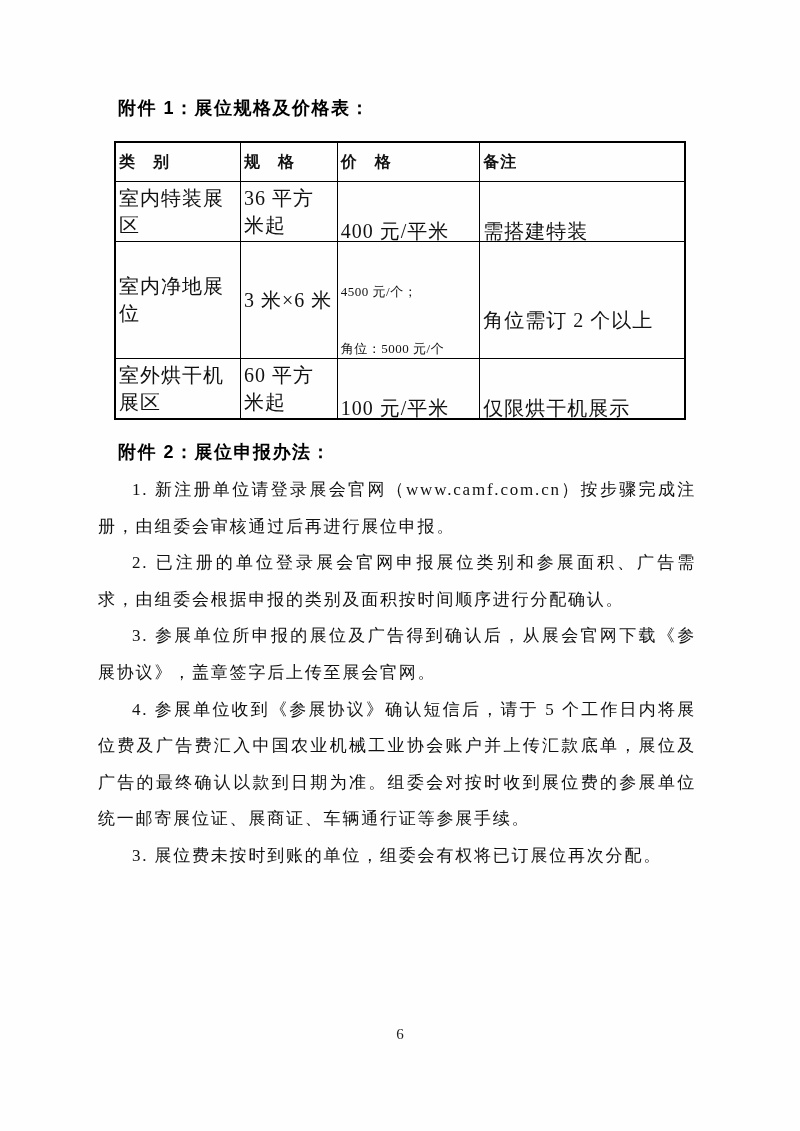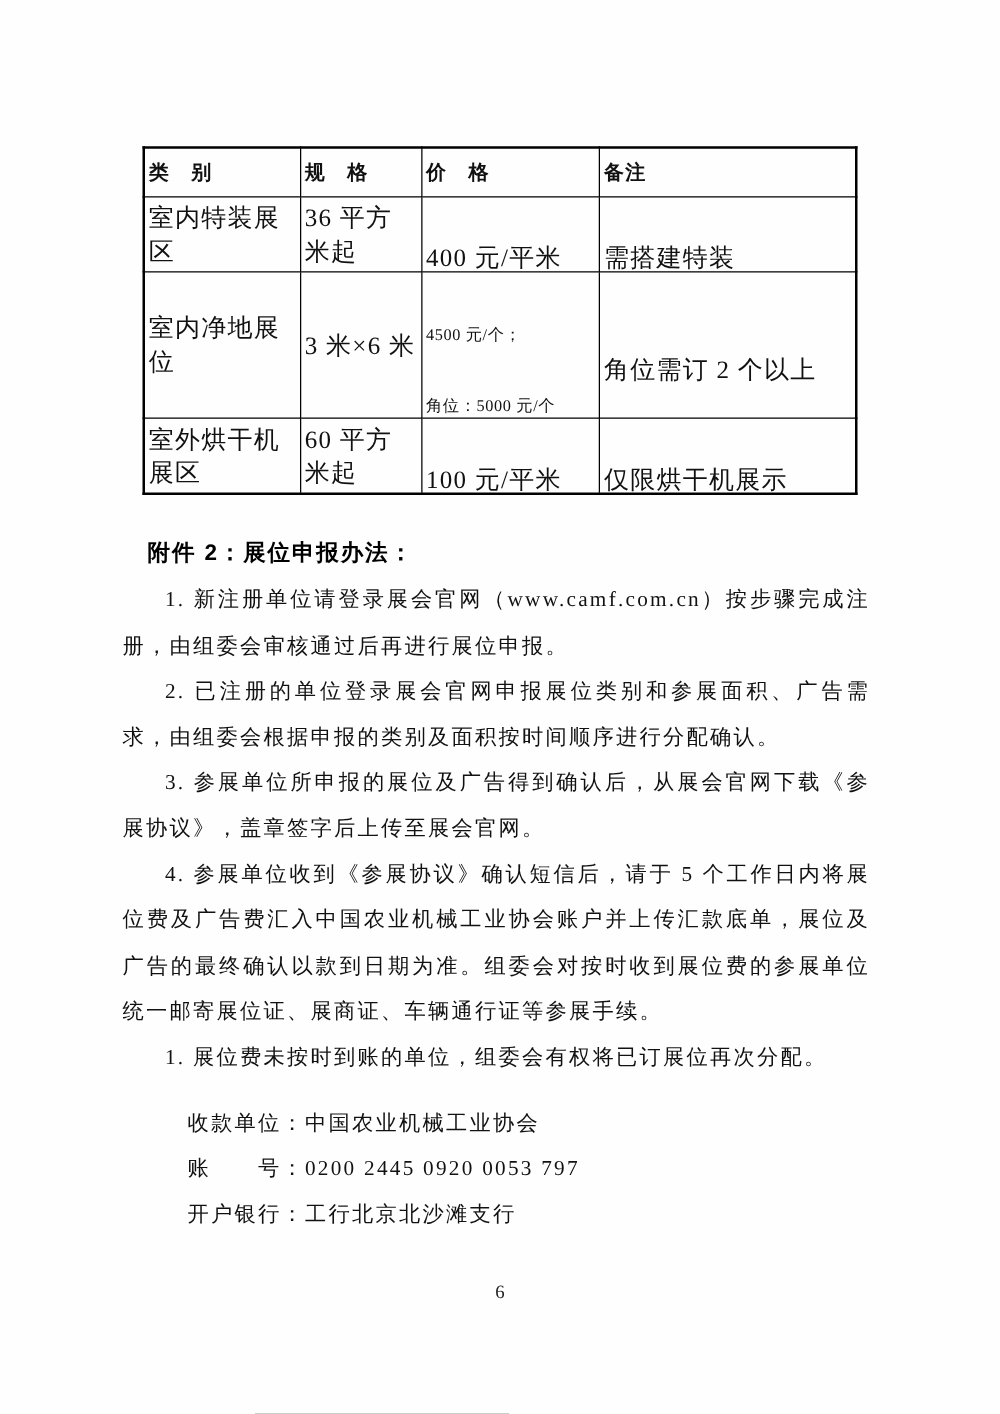--- a/index.html
+++ b/index.html
@@ -19,21 +19,21 @@
   }
   .heading{
     margin:0 0 0 20px;
     font-family:"Liberation Sans","DejaVu Sans",sans-serif;
     font-weight:bold;
     font-size:18px;
     letter-spacing:1.5px;
     color:#000;
     line-height:24px;
   }
-  .heading2{margin-top:34px;}
+  .heading2{margin-top:20px;}
   table.price-table{
     border-collapse:collapse;
     table-layout:fixed;
     width:572px;
     margin:21px 0 0 16px;
     border:2px solid #000;
   }
   .price-table th,.price-table td{
     border:1px solid #000;
     text-align:left;
@@ -75,20 +75,21 @@
     font-size:15px;
     color:#222;
   }
 </style>
 </head>
 <body>
 
 <div class="page">
   <div class="content">
 
+    <div class="heading">附件 1：展位规格及价格表：</div>
 
     <table class="price-table">
       <colgroup>
         <col class="col-category">
           <col class="col-spec">
           <col class="col-price">
           <col class="col-note">
       </colgroup>
       <thead>
         <tr>
@@ -133,25 +134,20 @@
       </tbody>
     </table>
 
     <div class="heading heading2">附件 2：展位申报办法：</div>
 
     <div class="paras">
       <p class="para">1. 新注册单位请登录展会官网（www.camf.com.cn）按步骤完成注册，由组委会审核通过后再进行展位申报。</p>
       <p class="para">2. 已注册的单位登录展会官网申报展位类别和参展面积、广告需求，由组委会根据申报的类别及面积按时间顺序进行分配确认。</p>
       <p class="para">3. 参展单位所申报的展位及广告得到确认后，从展会官网下载《参展协议》，盖章签字后上传至展会官网。</p>
       <p class="para">4. 参展单位收到《参展协议》确认短信后，请于 5 个工作日内将展位费及广告费汇入中国农业机械工业协会账户并上传汇款底单，展位及广告的最终确认以款到日期为准。组委会对按时收到展位费的参展单位统一邮寄展位证、展商证、车辆通行证等参展手续。</p>
-      <p class="para">1. 展位费未按时到账的单位，组委会有权将已订展位再次分配。</p>
+      <p class="para">3. 展位费未按时到账的单位，组委会有权将已订展位再次分配。</p>
     </div>
 
-    <div class="payment">
-      <div class="pay-line">收款单位：中国农业机械工业协会</div>
-      <div class="pay-line">账　　号：0200 2445 0920 0053 797</div>
-      <div class="pay-line">开户银行：工行北京北沙滩支行</div>
-    </div>
 
   </div>
 
   <div class="page-number">6</div>
 </div>
 
 </body></html>

